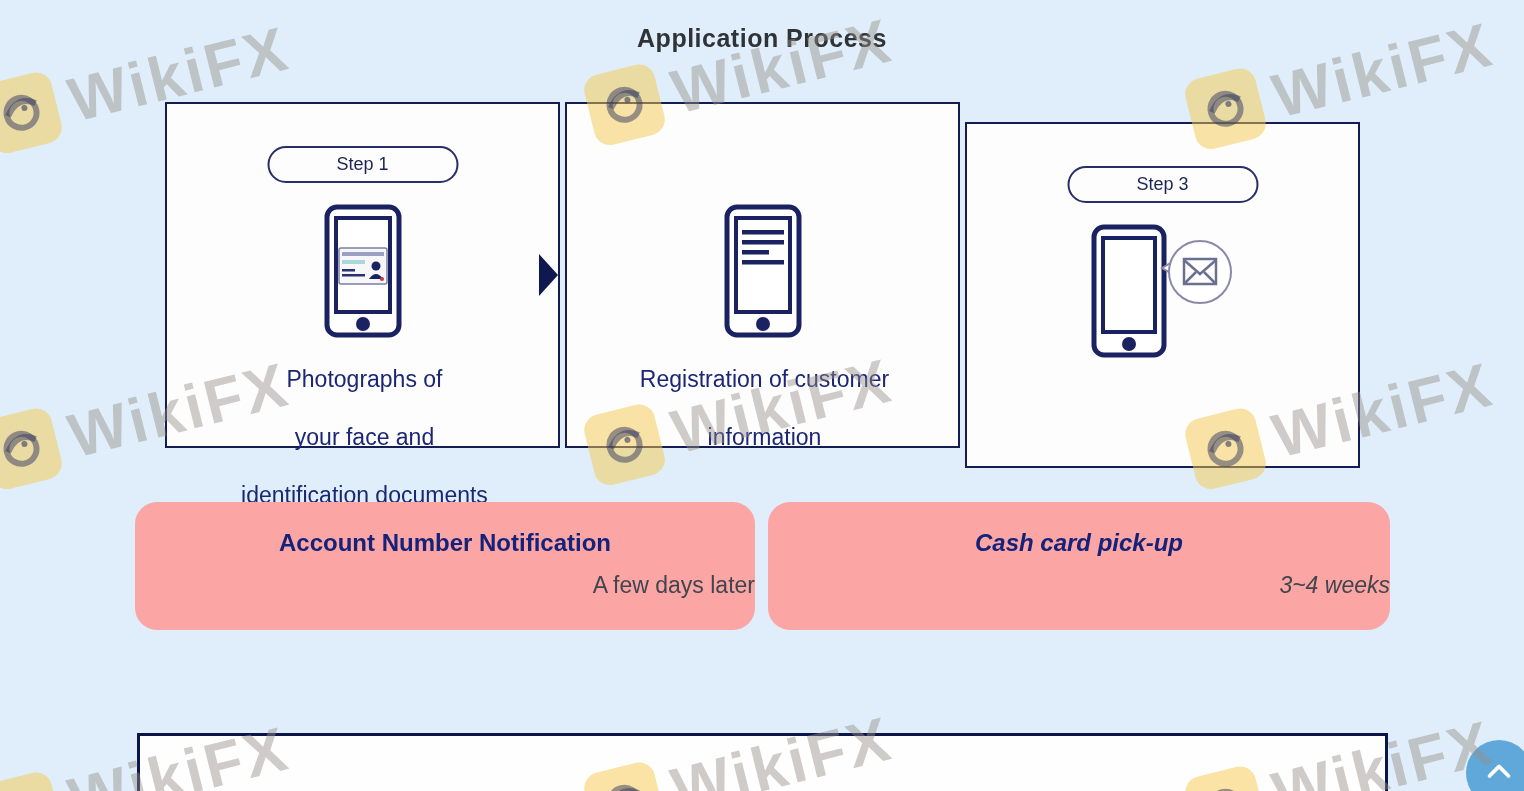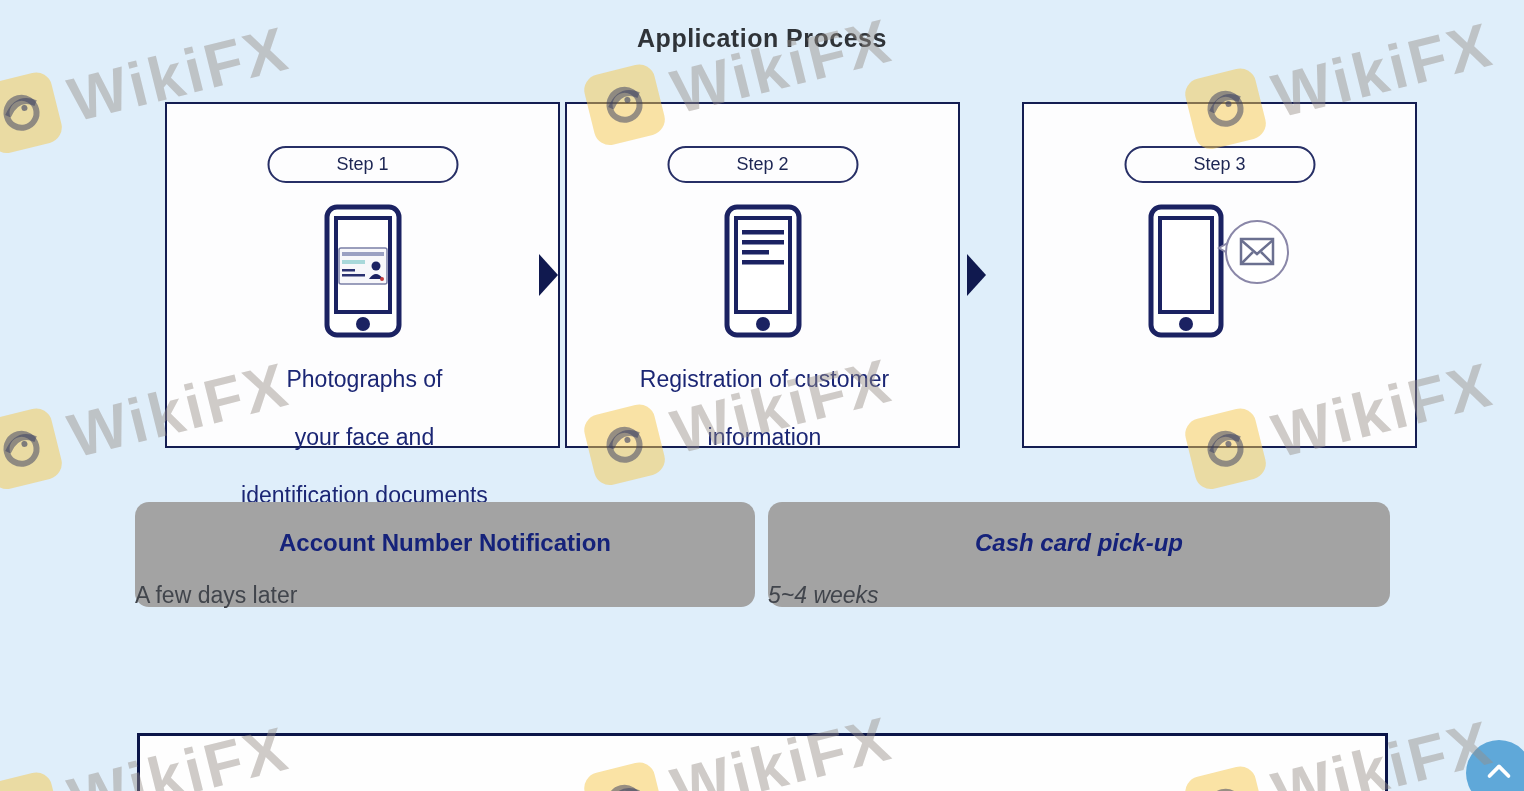--- a/index.html
+++ b/index.html
@@ -20,21 +20,21 @@
     font-size:25px;font-weight:700;color:#2f3338;
     letter-spacing:.5px;
   }
   
   .step-card{
     position:absolute;top:102px;width:395px;height:346px;
     background:#fdfdfe;border:2px solid #141d52;box-sizing:border-box;
   }
   .step-card.c1{left:121px;margin-left:44px;}
   .step-card.c2{left:565px;}
-  .step-card.c3{left:1022px;}
+  .step-card.c3{left:965px;margin-top:20px;}
   .step-badge{
     position:absolute;top:42px;left:50%;transform:translateX(-50%);
     width:191px;height:37px;box-sizing:border-box;
     border:2px solid #272f66;border-radius:19px;
     display:flex;align-items:center;justify-content:center;
     font-size:18px;color:#1c2553;background:#fdfdfe;
   }
   .phone-wrap{
     position:absolute;top:99px;left:0;width:100%;height:136px;
     display:flex;align-items:flex-start;justify-content:center;
@@ -48,31 +48,31 @@
   .flow-arrow{
     position:absolute;top:254px;width:0;height:0;
     border-top:21px solid transparent;
     border-bottom:21px solid transparent;
     border-left:19px solid #10194f;
   }
   .flow-arrow.a1{left:539px;}
   .flow-arrow.a2{left:967px;}
   
   .timeline-card{
-    position:absolute;top:502px;height:105px;
-    background:#a3a3a3;border-radius:14px;
+    position:absolute;top:502px;height:128px;
+    background:#fca5a5;border-radius:22px;
   }
   .timeline-card.t1{left:135px;width:620px;}
   .timeline-card.t2{left:768px;width:622px;font-style:italic;}
   .timeline-title{
     position:absolute;top:27px;left:0;width:100%;text-align:center;
     font-size:24px;font-weight:700;color:#15227a;
   }
   .timeline-subtitle{
-    position:absolute;top:80px;left:0;width:100%;text-align:left;
+    position:absolute;top:70px;left:0;width:100%;text-align:right;
     font-size:23px;color:#41454c;
   }
   
   .content-box{
     position:absolute;left:137px;top:733px;width:1251px;height:120px;
     background:#fefefe;border:3px solid #0b1548;box-sizing:border-box;
   }
   
   .scroll-top{
     position:absolute;left:1466px;top:740px;width:66px;height:66px;
@@ -129,23 +129,20 @@
       </svg>
     </div>
     <div class="step-caption">Photographs of
 your face and
 identification documents</div>
   </div>
 
   <div class="flow-arrow a1"></div>
 
   <div class="step-card c2">
-    <div class="step-badge">
-      <span>Step 2</span>
-    </div>
     <div class="phone-wrap">
       <svg width="80" height="136" viewBox="0 0 80 136">
         <rect x="4" y="4" width="72" height="128" rx="10" fill="#ffffff" stroke="#1b2262" stroke-width="5"></rect>
         <rect x="13" y="15" width="54" height="94" fill="#ffffff" stroke="#1b2262" stroke-width="4"></rect>
         <circle cx="40" cy="121" r="7" fill="#1b2262"></circle>
         <rect x="19" y="27" width="42" height="4.5" fill="#1b2262"></rect>
         <rect x="19" y="37" width="42" height="4.5" fill="#1b2262"></rect>
         <rect x="19" y="47" width="27" height="4.5" fill="#1b2262"></rect>
         <rect x="19" y="57" width="42" height="4.5" fill="#1b2262"></rect>
       </svg>
@@ -173,21 +170,21 @@
       </svg>
     </div>
   </div>
 
   <div class="timeline-card t1">
     <div class="timeline-title">Account Number Notification</div>
     <div class="timeline-subtitle">A few days later</div>
   </div>
   <div class="timeline-card t2">
     <div class="timeline-title">Cash card pick-up</div>
-    <div class="timeline-subtitle">5~4 weeks</div>
+    <div class="timeline-subtitle">3~4 weeks</div>
   </div>
 
   <div class="content-box"></div>
 
   <button class="scroll-top">
     <svg width="44" height="44" viewBox="0 0 60 60">
       <polyline points="17,34 30,21 43,34" fill="none" stroke="#ffffff" stroke-width="5" stroke-linecap="round" stroke-linejoin="round"></polyline>
     </svg>
   </button>
 

